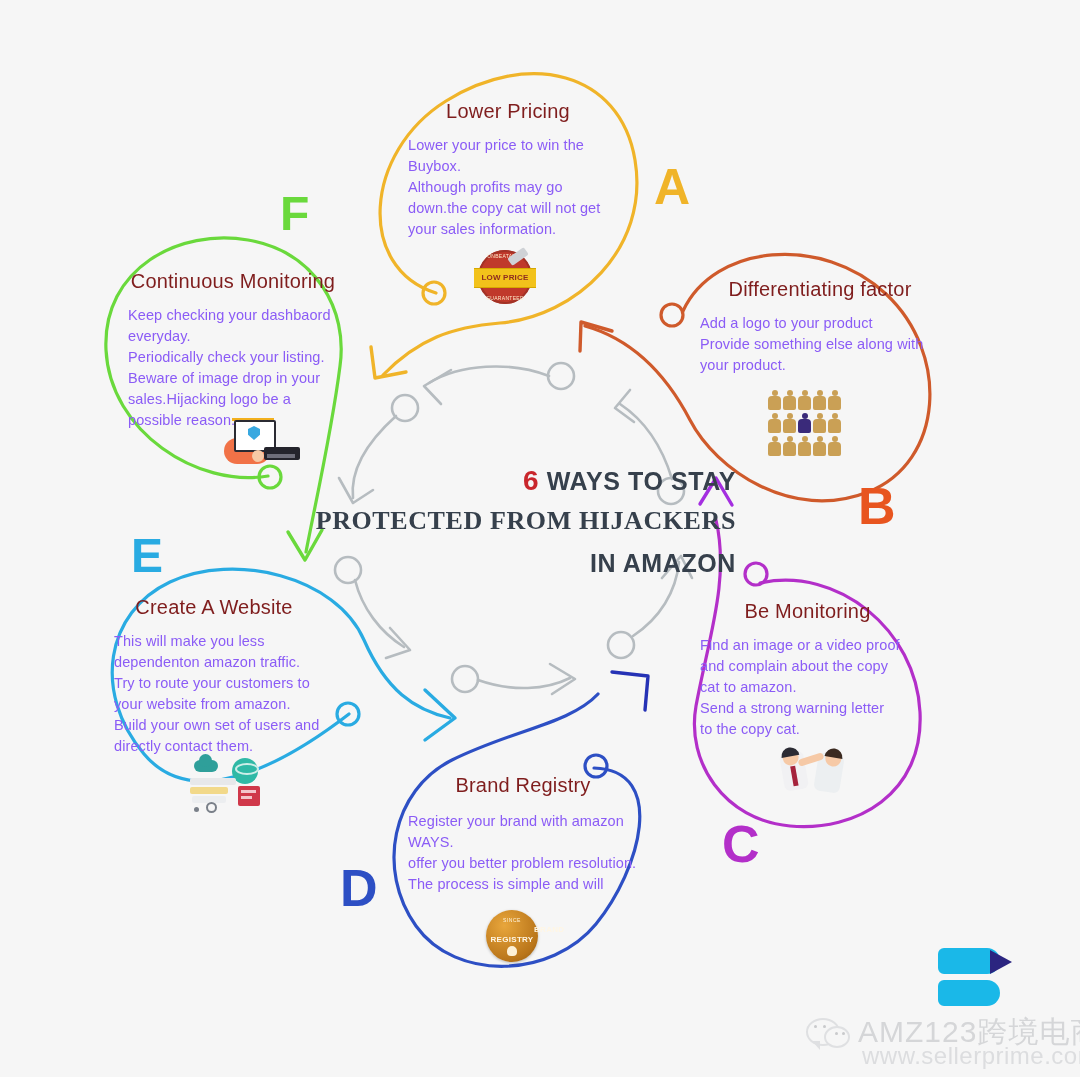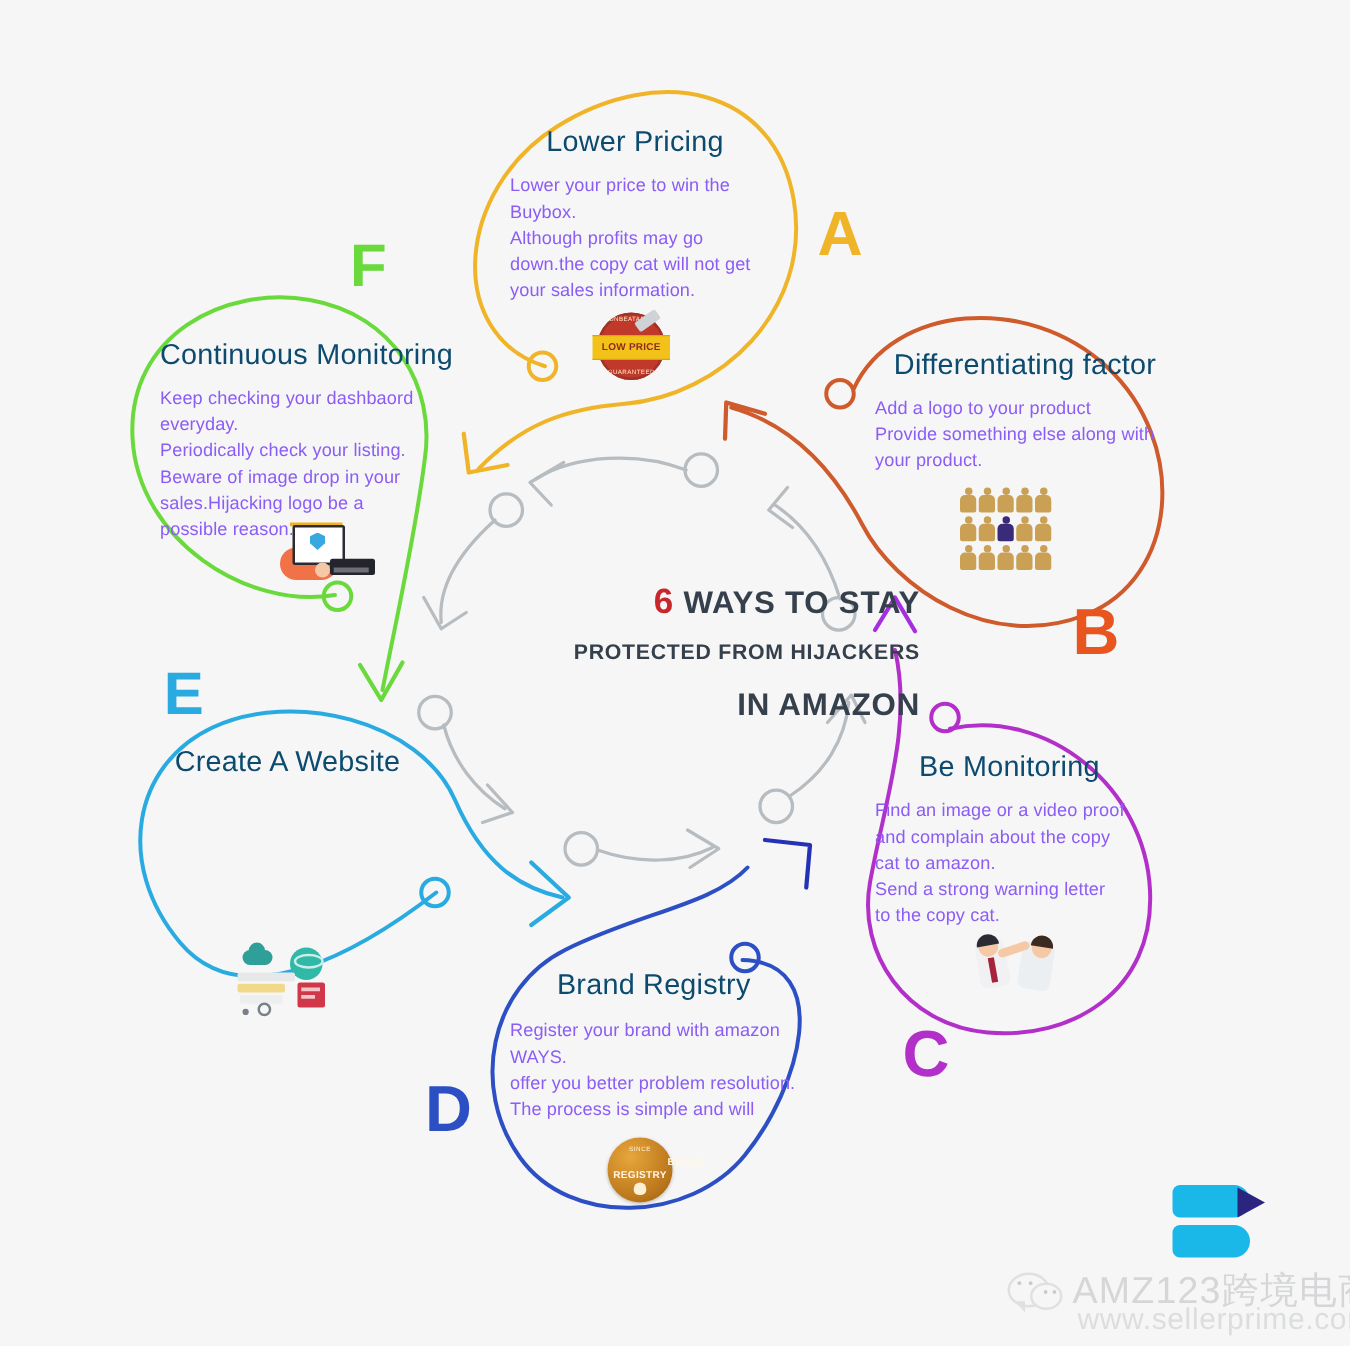--- a/index.html
+++ b/index.html
@@ -6,36 +6,36 @@
   body{
     width:1080px;height:1077px;position:relative;overflow:hidden;
     font-family:"Liberation Sans", sans-serif;
     background:#f6f6f6;
   }
   #canvas{position:absolute;left:0;top:0;width:1080px;height:1077px;}
   svg.layer{position:absolute;left:0;top:0;width:1080px;height:1077px;pointer-events:none;}
 
   .bubble{position:absolute;text-align:center;}
   .b-title{
-    font-size:23px;color:#0c4a6e;font-weight:400;letter-spacing:.2px;
+    font-size:20px;color:#7f1d1d;font-weight:400;letter-spacing:.2px;
     white-space:nowrap;
   }
   .b-body{
     font-size:14.5px;line-height:21px;color:#8b5cf6;letter-spacing:.1px;
   }
   .b-body div{white-space:nowrap;}
 
   .letter{position:absolute;font-weight:bold;line-height:1;}
 
   .center-title{
     position:absolute;text-align:right;width:440px;left:296px;top:462px;
     color:#36404c;font-weight:bold;letter-spacing:.6px;
   }
   .ct-l1{font-size:25px;line-height:38px;}
-  .ct-l2{font-size:17px;line-height:42px;}
+  .ct-l2{font-size:26px;line-height:42px;font-family:Liberation Serif, serif;}
   .ct-l3{font-size:25px;line-height:42px;}
   .six{color:#c9262c;font-size:28px;}
 
   
   .icon-art{position:absolute;}
 
   
   .lp-badge{width:54px;height:54px;border-radius:50%;background:#c0392b;position:relative;
             box-shadow:0 0 0 2px #a23226 inset;}
   .lp-badge .band{position:absolute;left:-4px;right:-4px;top:18px;height:18px;background:#f2c21b;
@@ -333,22 +333,30 @@
   <div class="icon-art" style="left:486px;top:910px;">
     <div class="coin">
       <div class="t1">SINCE</div>
       <div class="t2">BRAND</div>
       <div class="t3">REGISTRY</div>
       <div class="bulb"></div>
     </div>
   </div>
   <div class="letter" style="left:340px;top:862px;font-size:52px;color:#2d4fc4;">D</div>
 
-  <div class="bubble" style="left:130px;top:596px;width:200px;">
+  <div class="bubble" style="left:114px;top:596px;width:200px;">
     <div class="b-title">Create A Website</div>
+    <div class="b-body" style="margin-top:12px;text-align:left;">
+      <div>This will make you less</div>
+      <div>dependenton amazon traffic.</div>
+      <div>Try to route your customers to</div>
+      <div>your website from amazon.</div>
+      <div>Build your own set of users and</div>
+      <div>directly contact them.</div>
+    </div>
   </div>
   <div class="icon-art" style="left:190px;top:756px;">
     <div class="web">
       <div class="globe"></div>
         <div class="cloud"></div>
       <div class="card1"></div>
         <div class="card2"></div>
         <div class="card3"></div>
       <div class="red">
           <i></i>

